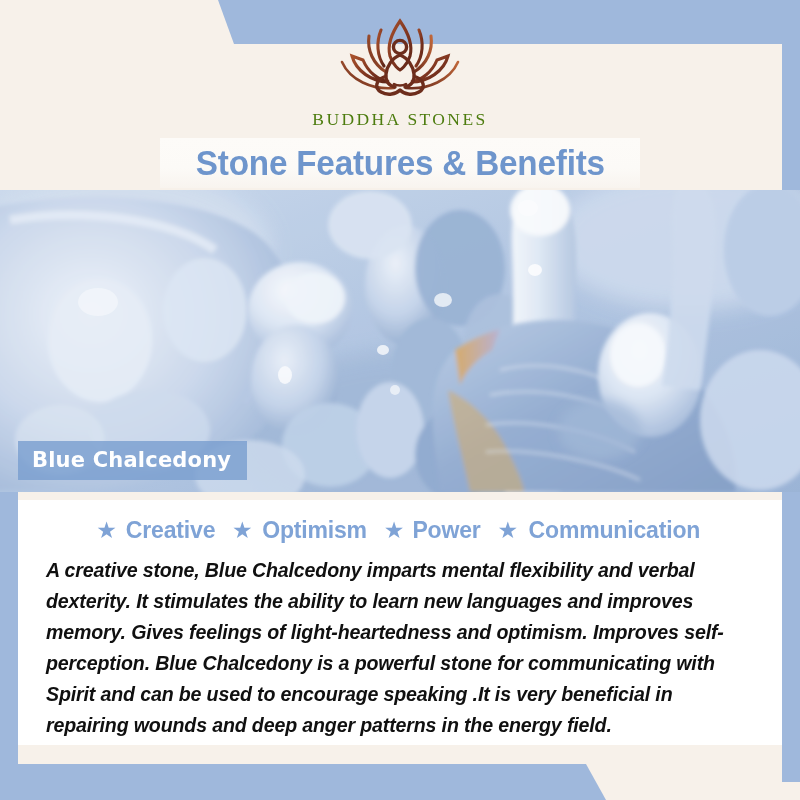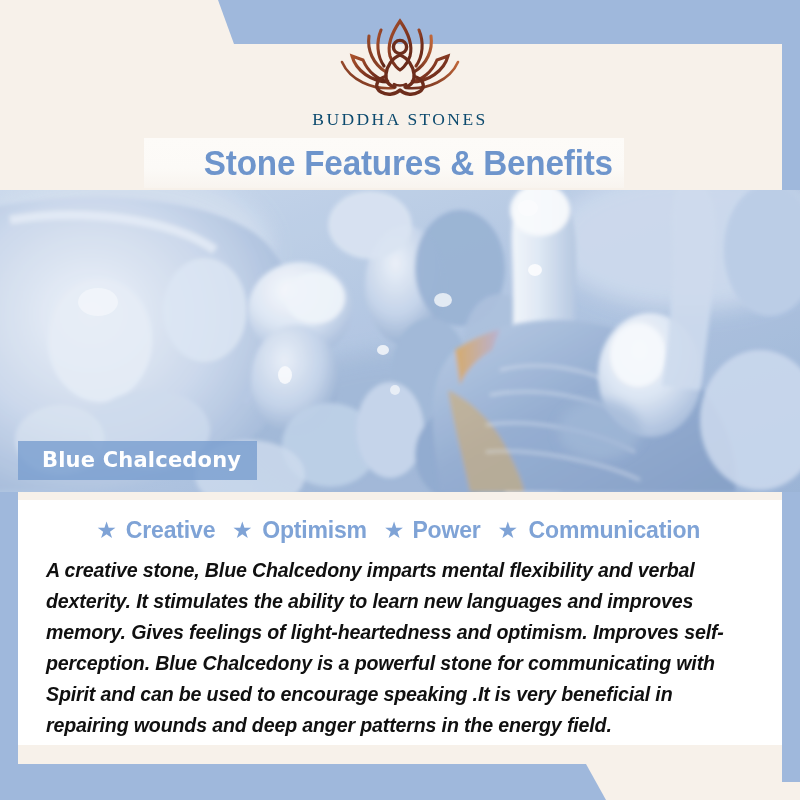--- a/index.html
+++ b/index.html
@@ -22,28 +22,28 @@
   .logo-wrap {
     position:absolute; left:0; right:0; top:14px;
     display:flex; flex-direction:column; align-items:center;
   }
   .lotus { display:block; }
   .brand {
     margin-top:3px;
     font-family:"Liberation Serif", serif;
     font-size:17.5px;
     letter-spacing:2.4px;
-    color:#0c4a6e;
+    color:#4d7c0f;
     font-weight:400;
   }
 
   .title-banner {
-    position:absolute; left:144px; top:138px; width:480px; height:50px;
+    position:absolute; left:160px; top:138px; width:480px; height:50px;
     background:linear-gradient(180deg,#fdfbf8 0%, #fcfaf7 60%, #f8f4ef 100%);
-    display:flex; align-items:center; justify-content:flex-end;
+    display:flex; align-items:center; justify-content:center;
   }
   .title-text {
     font-family:"Liberation Sans Narrow","Liberation Sans", sans-serif;
     font-weight:700;
     font-size:35px;
     color:#6e95cc;
     letter-spacing:-0.2px;
     transform:scaleX(0.95);
     white-space:nowrap;
   }
@@ -52,21 +52,21 @@
   .photo {
     position:absolute; left:0; top:190px; width:800px; height:302px;
     overflow:hidden; z-index:2;
     background:#aec2dd;
   }
   .photo svg { display:block; width:800px; height:302px; }
 
   .stone-label {
     position:absolute; left:18px; bottom:12px;
     background:rgba(120,158,207,0.80);
-    padding:7px 16px 8px 24px;
+    padding:7px 16px 8px 14px;
     z-index:4;
   }
   .stone-label span {
     font-family:"DejaVu Sans","Liberation Sans", sans-serif;
     font-size:21px; font-weight:700; color:#ffffff;
     letter-spacing:0.2px; white-space:nowrap;
   }
 
   
   .content {

